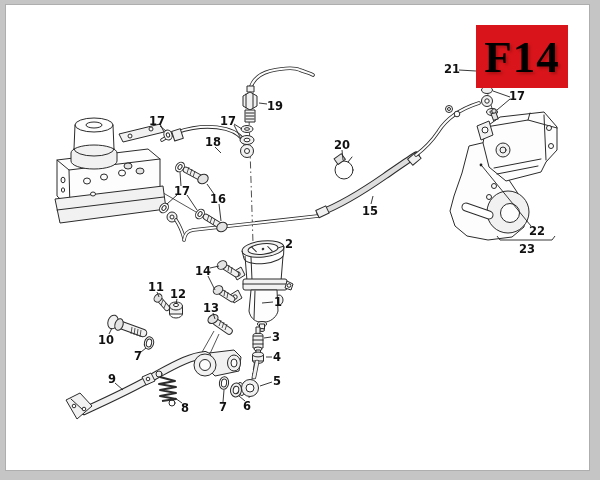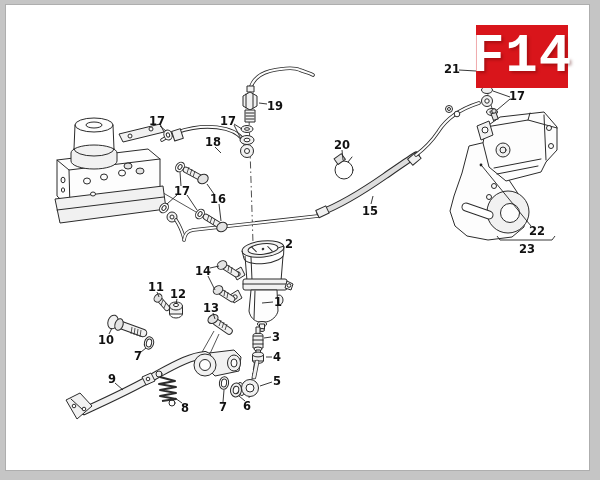--- a/index.html
+++ b/index.html
@@ -1,21 +1,21 @@
 <!DOCTYPE html>
 <html><head>
 <meta charset="utf-8">
 <style>
   html,body{margin:0;padding:0;}
   body{font-family:"DejaVu Sans",sans-serif;}
   .stage{position:relative;width:600px;height:480px;background:#c5c5c5;overflow:hidden;}
   .paper{position:absolute;left:5px;top:4px;width:585px;height:467px;background:#ffffff;border:1px solid #aeaeae;box-sizing:border-box;}
   .diagram-svg{position:absolute;left:0;top:0;width:600px;height:480px;}
   .badge{position:absolute;left:476px;top:25px;width:92px;height:63px;background:#d9151b;display:flex;align-items:center;justify-content:center;}
-  .badge span{font-family:Liberation Mono, monospace;font-weight:bold;font-size:54px;color:#ffffff;letter-spacing:1px;text-shadow:2px 2px 3px rgba(80,0,0,0.35);}
+  .badge span{font-family:Liberation Serif, serif;font-weight:bold;font-size:45px;color:#000000;letter-spacing:1px;text-shadow:2px 2px 3px rgba(80,0,0,0.35);}
   
   .s{fill:none;stroke:#2b2b2b;stroke-width:1;stroke-linejoin:round;stroke-linecap:round;}
   .w{fill:#fdfdfd;stroke:#2b2b2b;stroke-width:1;stroke-linejoin:round;}
   .g1{fill:#f1f1f1;stroke:#2b2b2b;stroke-width:1;stroke-linejoin:round;}
   .g2{fill:#e3e3e3;stroke:#2b2b2b;stroke-width:1;stroke-linejoin:round;}
   .pipeO{fill:none;stroke:#2b2b2b;stroke-width:3.6;stroke-linecap:round;}
   .pipeI{fill:none;stroke:#fdfdfd;stroke-width:2;stroke-linecap:round;}
   .hoseO{fill:none;stroke:#2b2b2b;stroke-width:7;stroke-linecap:round;}
   .hoseI{fill:none;stroke:#dedede;stroke-width:5;stroke-linecap:round;}
   .rodO{fill:none;stroke:#2b2b2b;stroke-linecap:round;}

